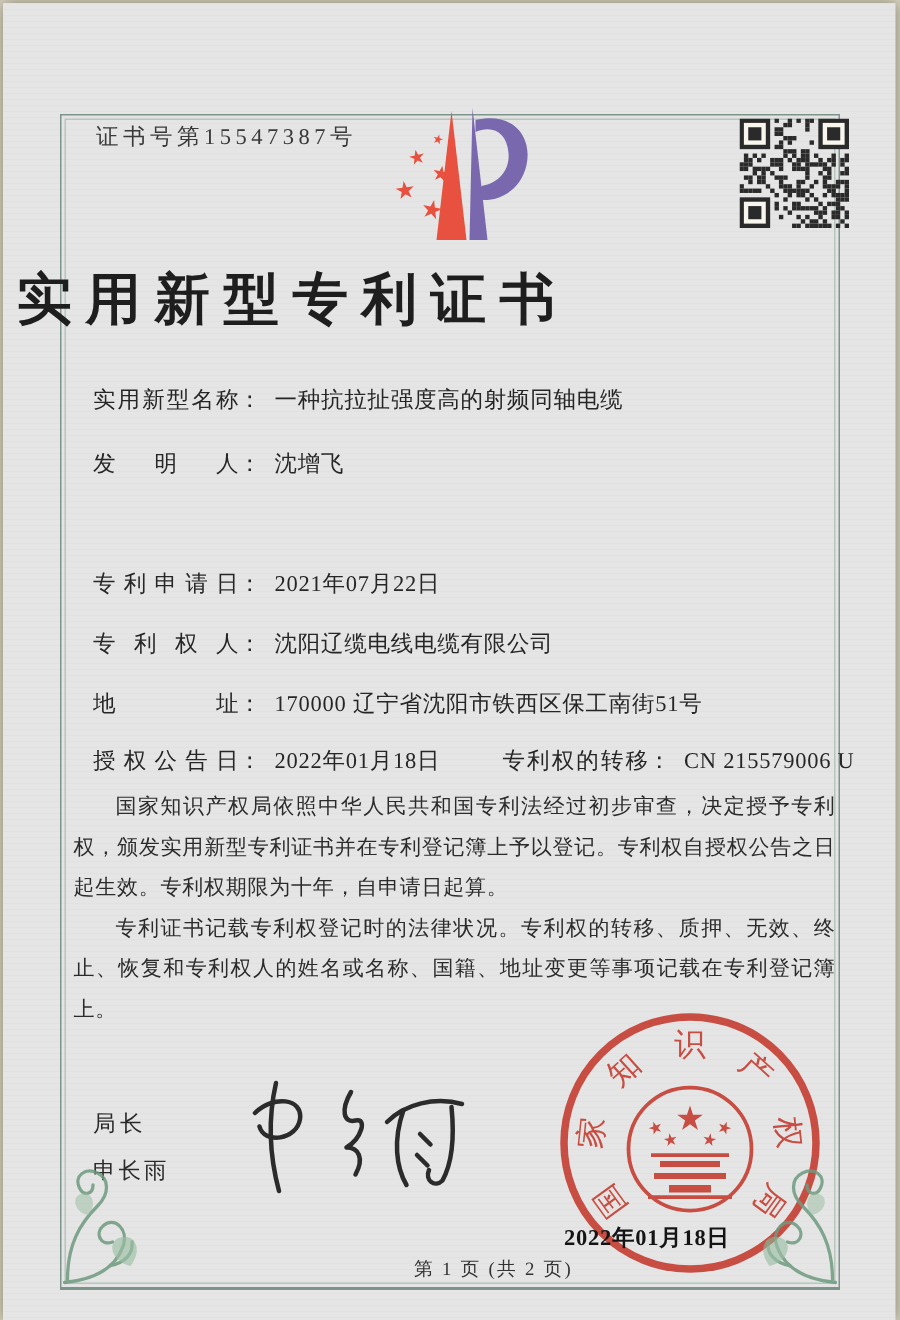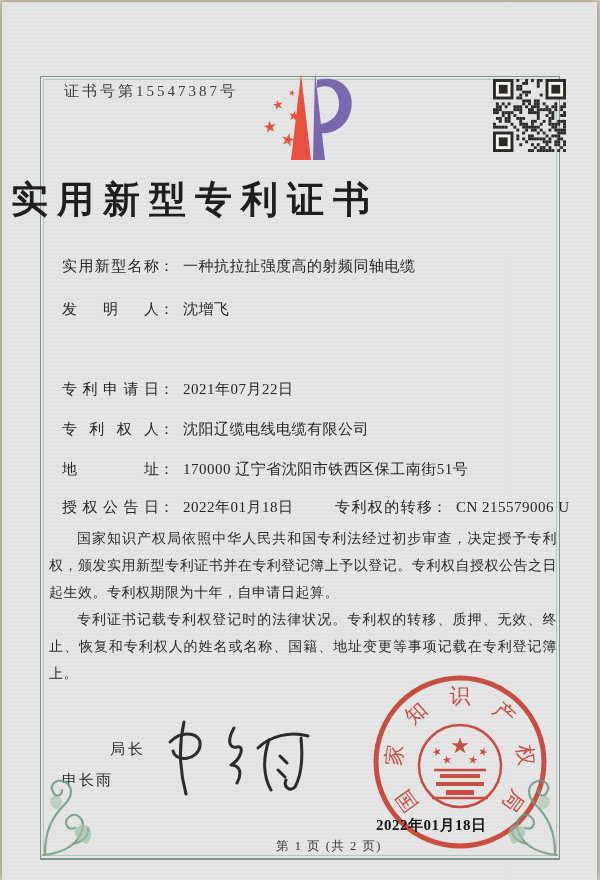--- a/index.html
+++ b/index.html
@@ -42,21 +42,21 @@
   }
   .fcolon { margin-right:9px; }
   .fvalue { letter-spacing:.5px; }
   .field-right { position:absolute; left:273px; top:0; }
   .body-text {
     position:absolute; left:47px; top:523px; width:508px;
     font-size:14px; line-height:27px; text-align:justify;
     color:#2b2b2b; letter-spacing:.5px;
   }
   .body-text p { text-indent:2em; }
-  .signer-title { position:absolute; left:60px; top:738px; font-size:15px; letter-spacing:3px;margin-left:48px; }
+  .signer-title { position:absolute; left:60px; top:738px; font-size:15px; letter-spacing:3px; }
   .signer-name  { position:absolute; left:60px; top:769px; font-size:15px; letter-spacing:2px; }
   .signature { position:absolute; left:148px; top:708px; width:182px; height:100px; }
   .seal { position:absolute; left:366px; top:668px; width:184px; height:184px; mix-blend-mode:multiply; opacity:.93; }
   .seal-date {
     position:absolute; left:374px; top:814px;
     font-size:15px; font-weight:700; letter-spacing:.5px; color:#141414; white-space:nowrap;
   }
   .footer {
     position:absolute; top:836px; left:17px; width:100%;
     text-align:center; font-size:12.5px; letter-spacing:1.5px; color:#333;padding-left:25px;

